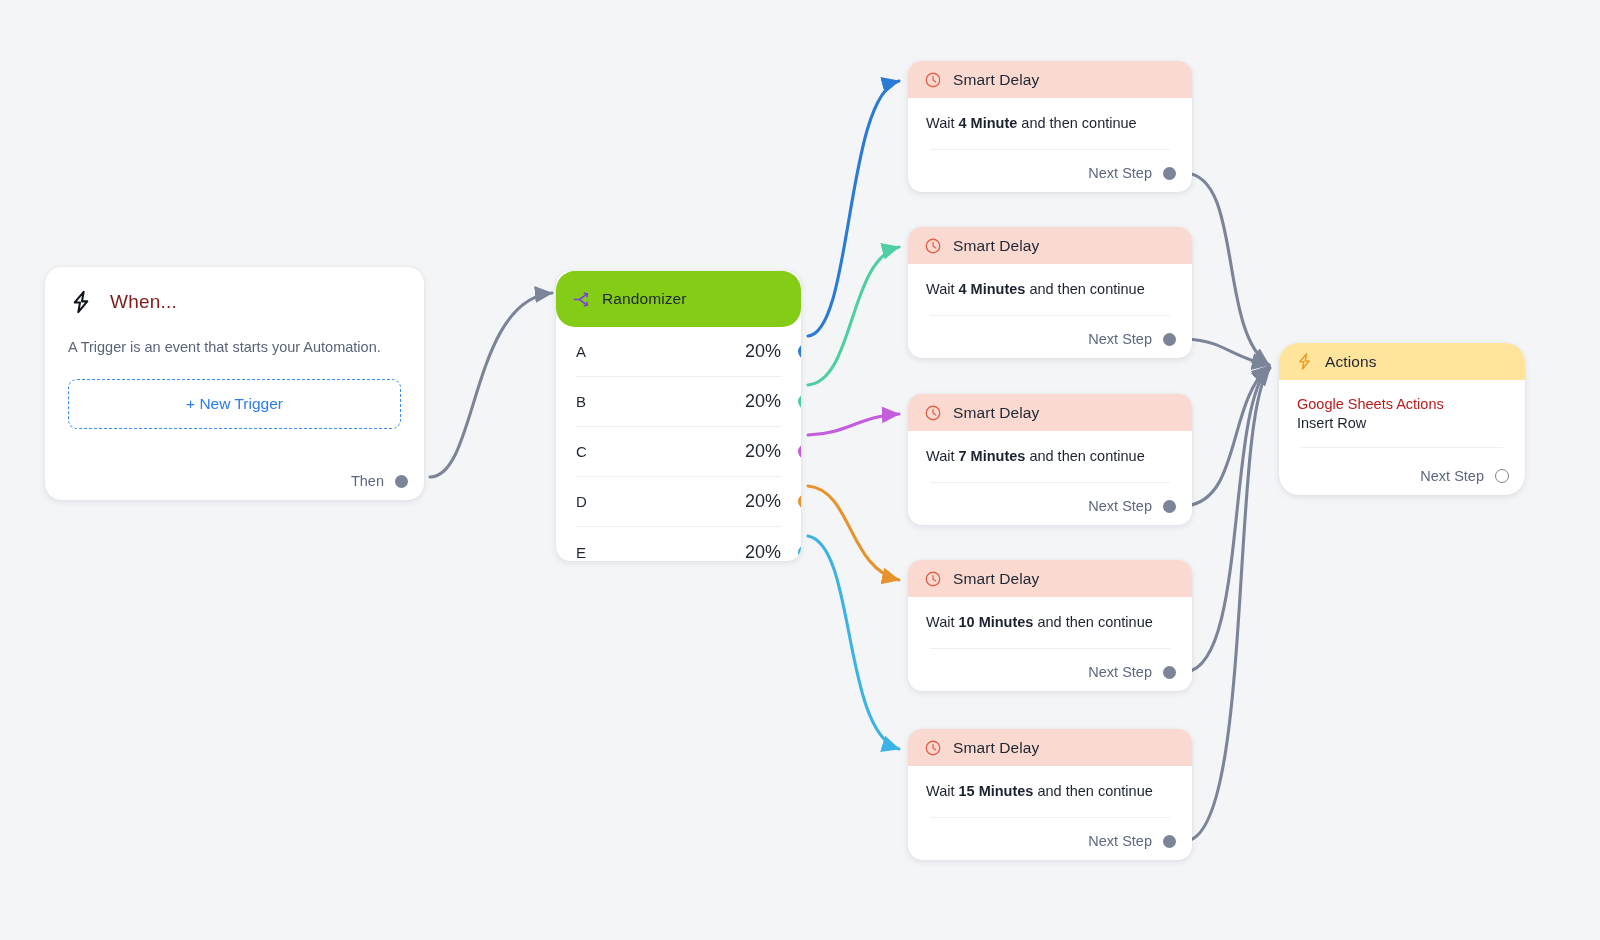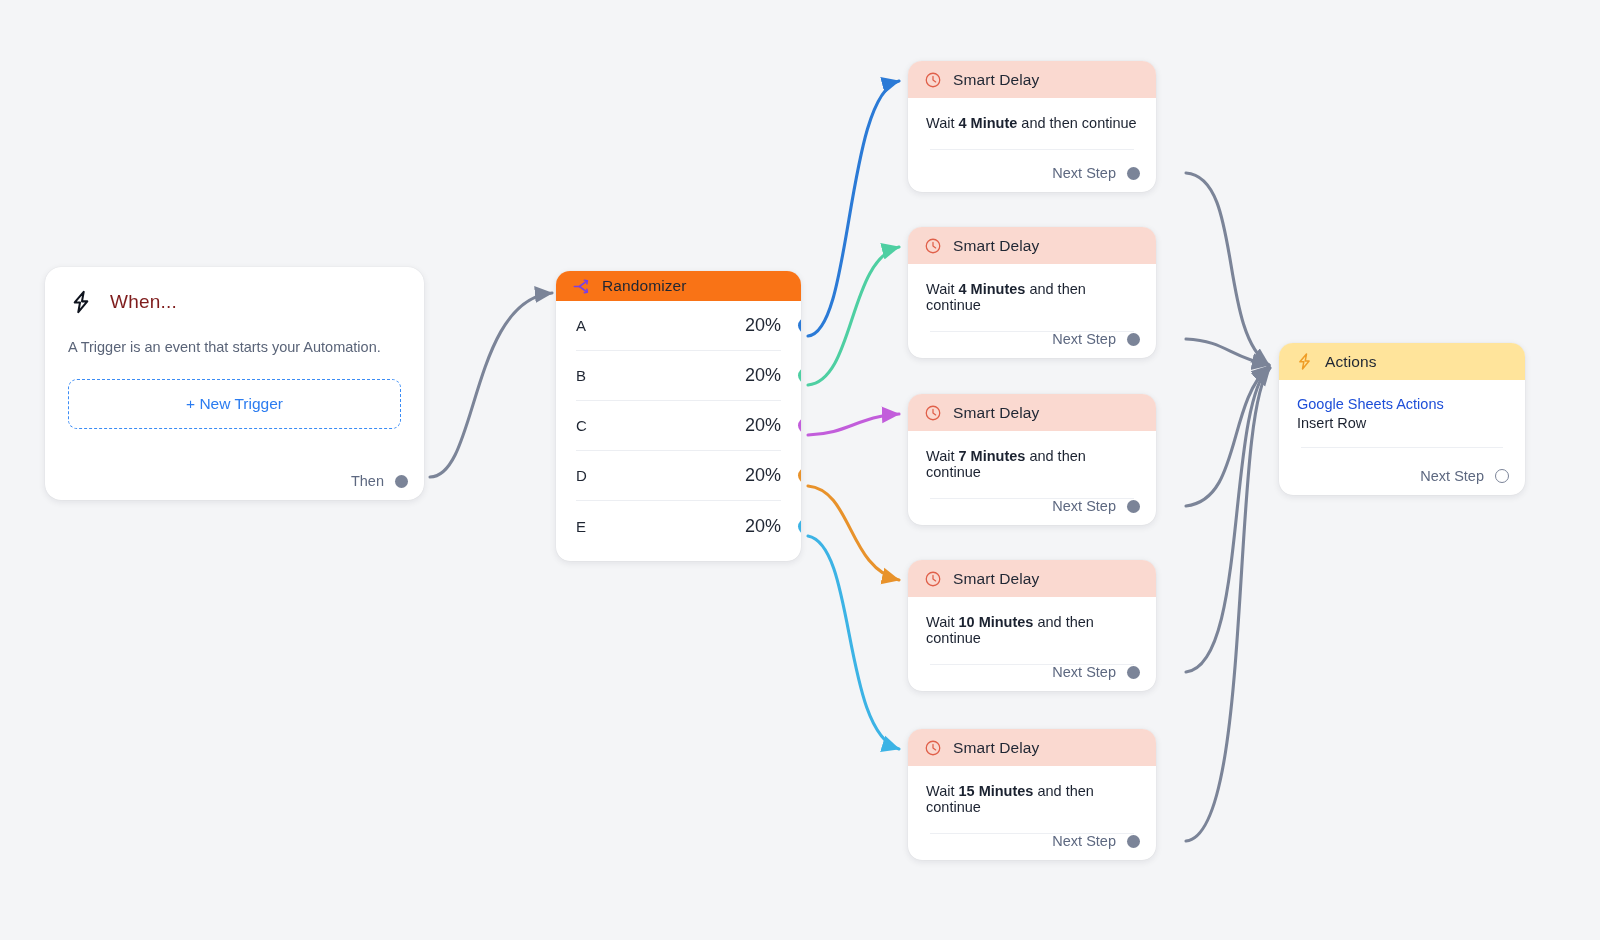--- a/index.html
+++ b/index.html
@@ -56,48 +56,48 @@
     display: flex; align-items: center; gap: 11px;
   }
   .port-label { font-size: 14.5px; color: #5d6880; }
   .port-dot { width: 13px; height: 13px; border-radius: 50%; background: #7b8498; }
   .port-dot.hollow { background: transparent; border: 1.7px solid #7b8498; width: 14px; height: 14px; }
 
   
   #randomizer-node {
     left: 556px; top: 271px; width: 245px; height: 290px;
   }
-  #randomizer-node .node-header { background: #f97316; height: 30px; }
+  #randomizer-node .node-header { background: #84cc16; height: 56px; border-radius: 19px; }
   .rand-body { padding: 0 0 0 0; }
   .rand-row {
     position: relative;
     display: flex; align-items: center; justify-content: space-between;
     height: 50px; margin: 0 20px;
     border-bottom: 1px solid #eceef2;
   }
   .rand-row:last-child { border-bottom: none; }
   .rand-key { font-size: 15px; color: #1f2633; }
   .rand-pct { font-size: 18px; color: #1f2633; }
   .branch-dot {
     position: absolute; right: -32px; width: 15px; height: 15px; border-radius: 50%;
   }
 
   
-  .delay-node { left: 908px; width: 248px; height: 131px; }
+  .delay-node { left: 908px; width: 284px; height: 131px; }
   .delay-node .node-header { background: #fad9d0; }
   .delay-body { padding: 17px 18px 0 18px; }
   .delay-text { font-size: 14.5px; color: #1b2230; }
   .delay-text b { font-weight: 700; }
   .delay-divider { margin: 18px 4px 0 4px; height: 1px; background: #edeff3; }
 
   
-  #actions-node { left: 1279px; top: 343px; width: 246px; height: 152px; }
+  #actions-node { left: 1279px; top: 343px; width: 246px; height: 152px; border-radius: 20px; }
   #actions-node .node-header { background: #ffe49b; }
   .act-body { padding: 16px 18px 0 18px; }
-  .act-subline { font-size: 14.5px; color: #1d4ed8; }
+  .act-subline { font-size: 14.5px; color: #b91c1c; }
   .act-main { font-size: 14.5px; color: #1b2230; margin-top: 3px; }
   .act-divider { margin: 16px 4px 0 4px; height: 1px; background: #edeff3; }
 
   .icon-svg { display: block; }
 </style>
 </head>
 <body>
 
 <div id="canvas">
 

